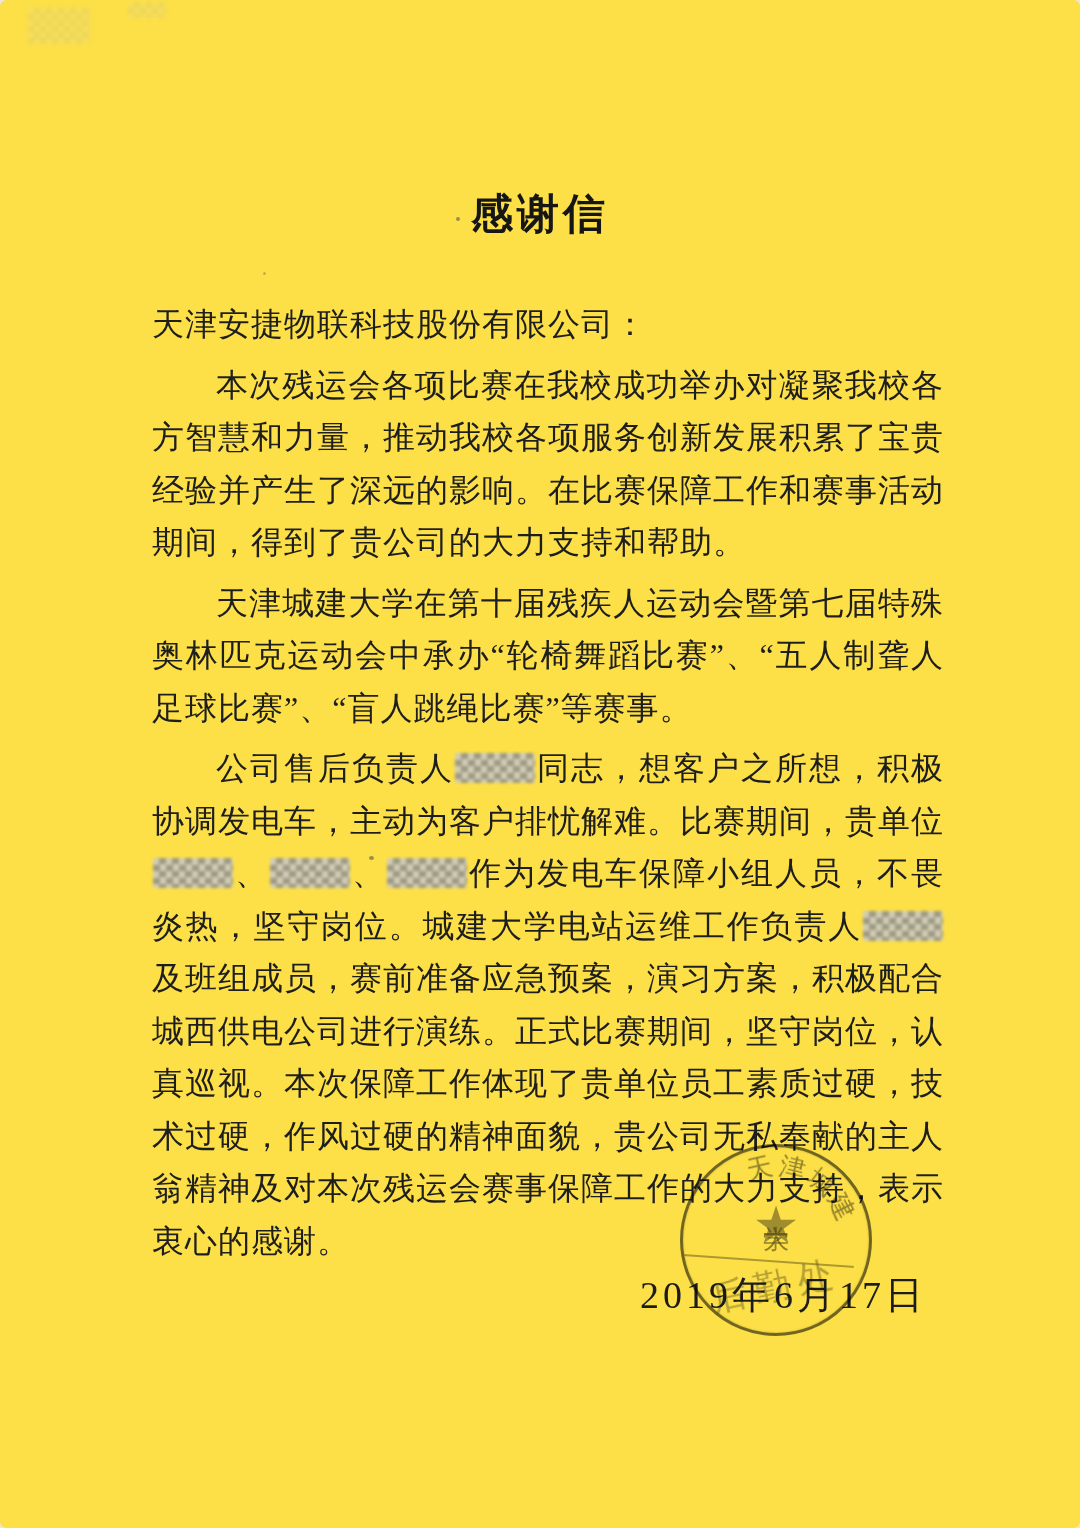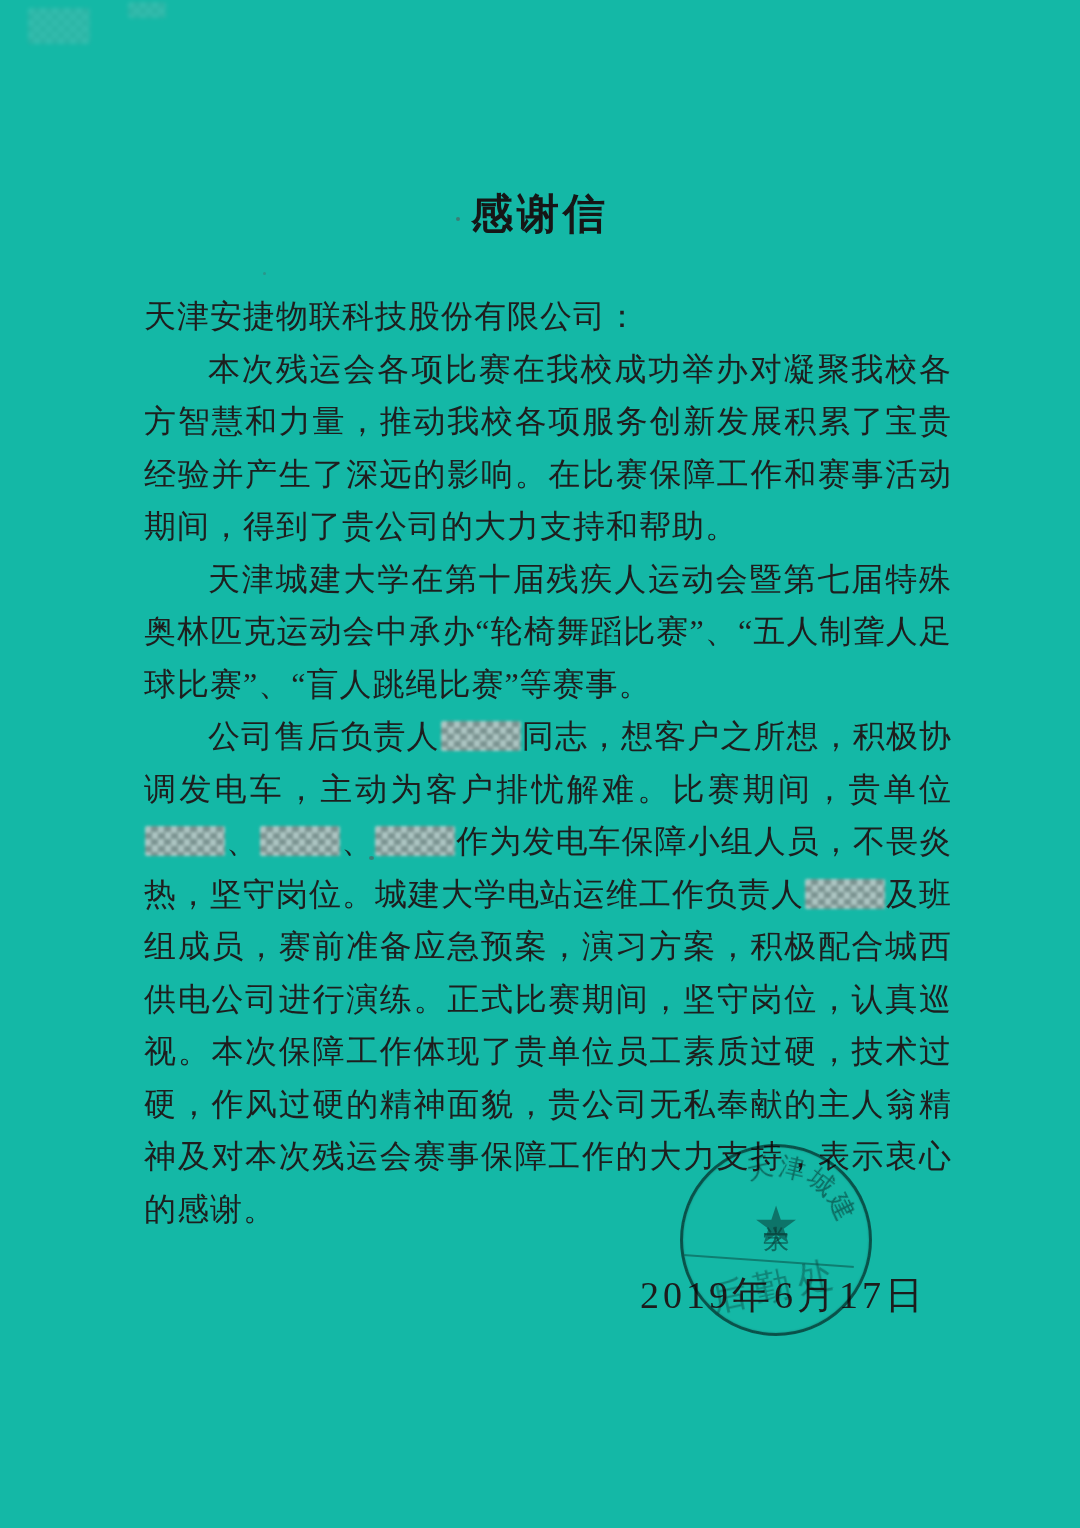--- a/index.html
+++ b/index.html
@@ -1,23 +1,24 @@
 <!DOCTYPE html>
 <html><head>
 <meta charset="utf-8">
 <style>
   html,body{margin:0;padding:0;background:#e8e8e8;}
   .page{
     position:relative;
     width:1080px;height:1528px;
     margin:0 auto;
-    background:#14b8a6;
+    background:#fde047;
     overflow:hidden;
     font-family:"Liberation Serif","DejaVu Serif",serif;
     color:#1e1e1e;
+    border-radius:6px;
   }
   
   .smudge{
     position:absolute;
     background:repeating-conic-gradient(#9a9a9a 0% 25%, #dedede 0% 50%) 0 0/12px 12px;
     filter:blur(2px);
     opacity:.16;
     border-radius:3px;
   }
   .smudge.s1{left:28px;top:8px;width:62px;height:36px;}
@@ -34,21 +35,21 @@
     font-size:42px;font-weight:700;
     letter-spacing:4px;
     color:#161616;
   }
   .content{
     position:absolute;left:144px;top:290px;width:808px;
     font-size:32px;line-height:52.5px;letter-spacing:1px;
     text-align:justify;
     color:#1e1e1e;
   }
-  .content p{margin:0;padding:0;}
+  .content p{margin:8px;padding:0;}
   .content p.indent{text-indent:2em;}
   
   .redact{
     display:inline-block;
     width:80px;height:30px;
     margin:0 1px;vertical-align:-4px;
     border-radius:2px;
     background:repeating-conic-gradient(#8f8f8f 0% 25%, #d6d6d6 0% 50%) 0 0/13px 13px;
     filter:blur(1.6px) contrast(.85);
     opacity:.85;

